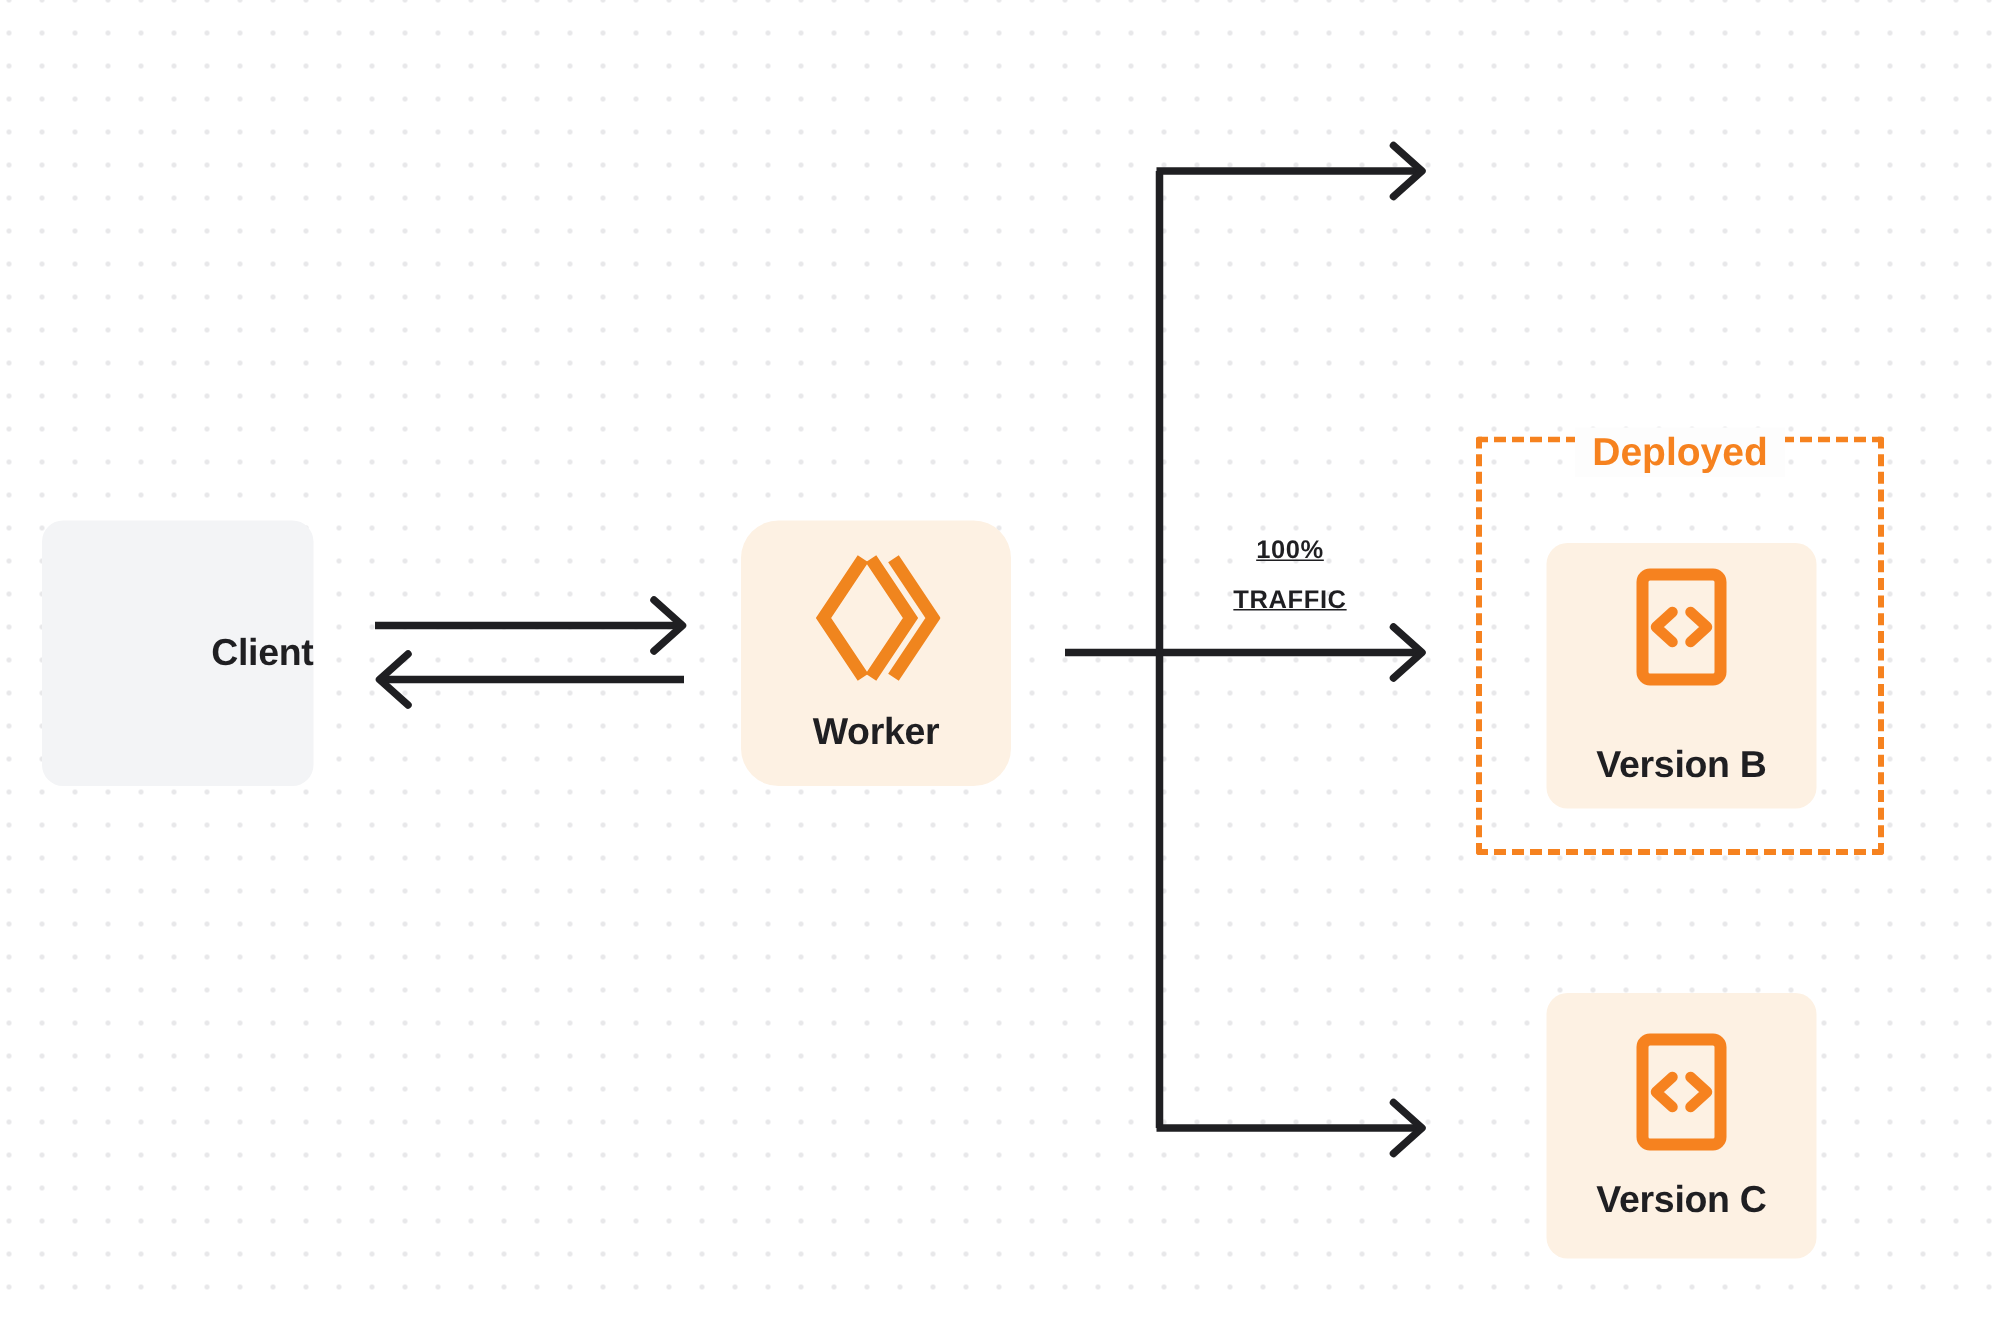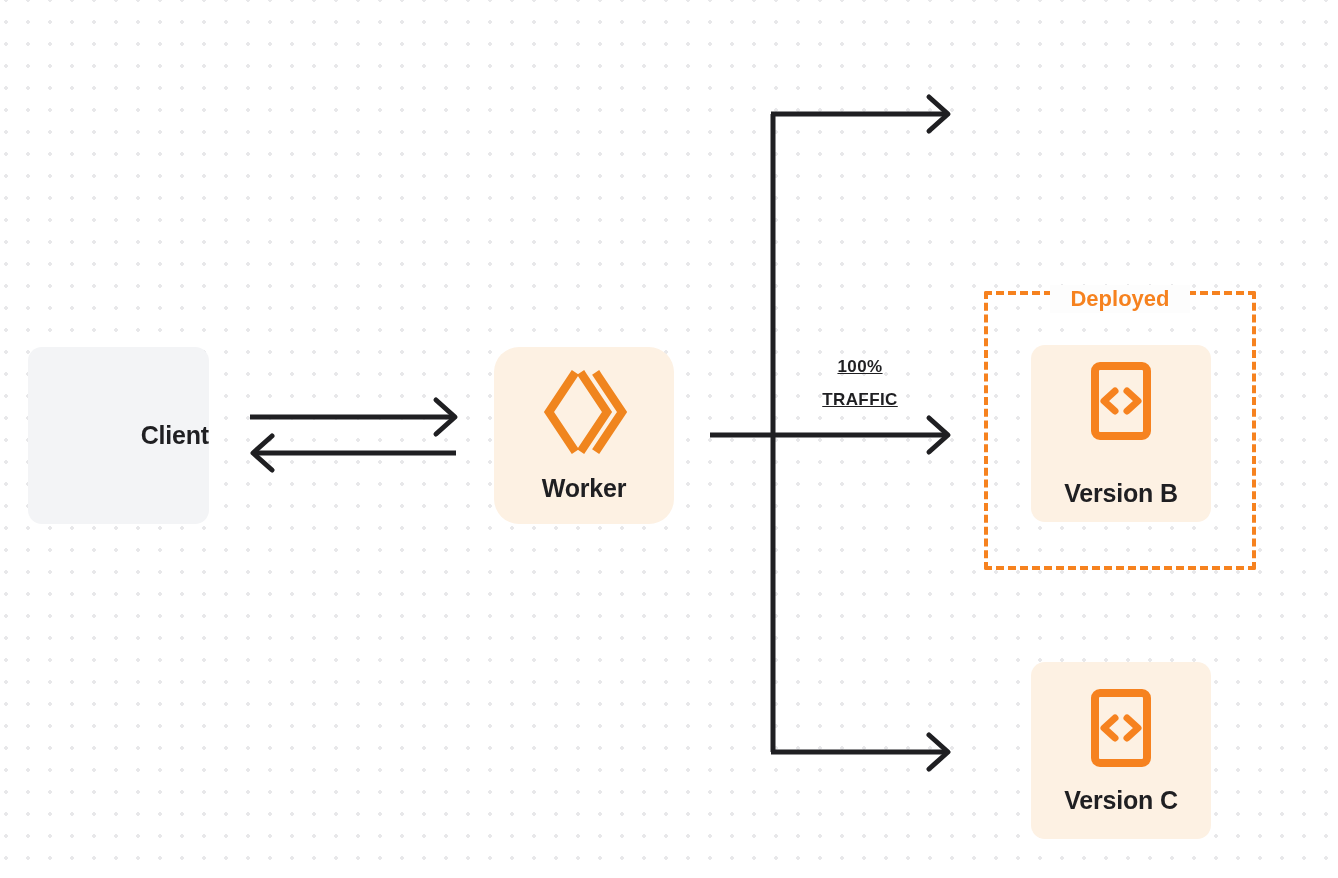--- a/index.html
+++ b/index.html
@@ -64,42 +64,42 @@
   }
   #worker-node .node-label { margin-top: 22px; }
 
   
   .version-node {
     width: 180px;
     height: 177px;
     background-color: #fdf1e3;
   }
   #version-a-node { left: 1031px; top: 28px; }
-  #version-b-node { left: 1031px; top: 345px; gap: 20px; }
+  #version-b-node { left: 1031px; top: 362px; gap: 20px; }
   #version-c-node { left: 1031px; top: 662px; }
   .version-node .node-label { margin-top: 20px; }
 
   
   #deployed-group {
     position: absolute;
     left: 984px;
     top: 291px;
     width: 272px;
     height: 279px;
     box-sizing: border-box;
     border: 4px dashed #f6821f;
     border-radius: 2px;
   }
   #deployed-label {
     position: absolute;
     left: 1050px;
     top: 285px;
     width: 140px;
     text-align: center;
-    font-size: 22px;
+    font-size: 26px;
     font-weight: 700;
     color: #f6821f;
     background-color: #fdfdfd;
     padding: 2px 6px;
     box-sizing: border-box;
     line-height: 1.1;
   }
 
   
   #traffic-label {

